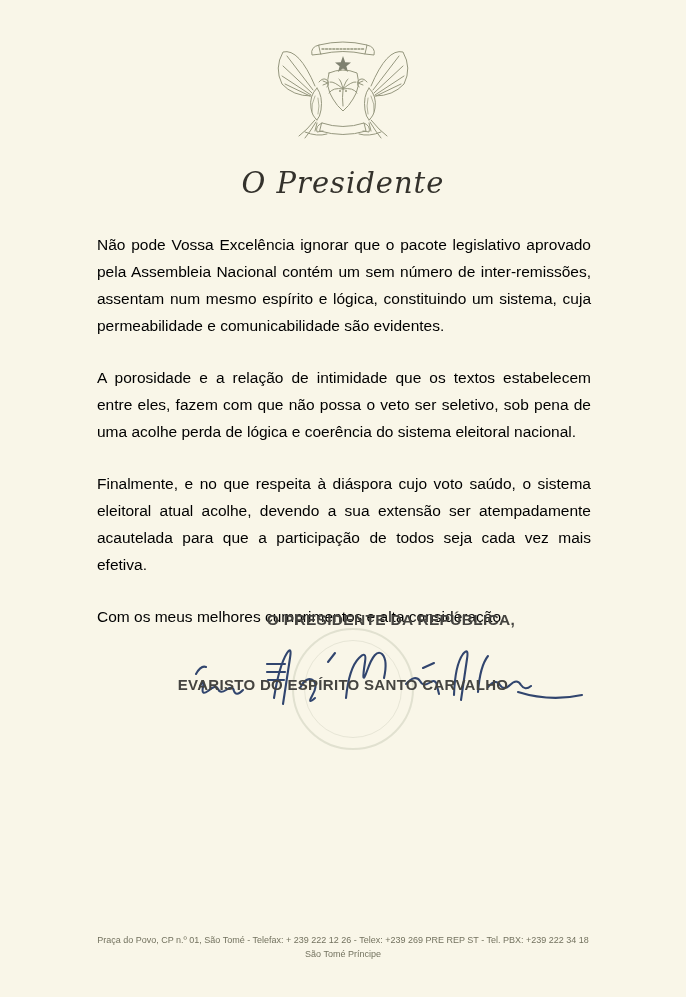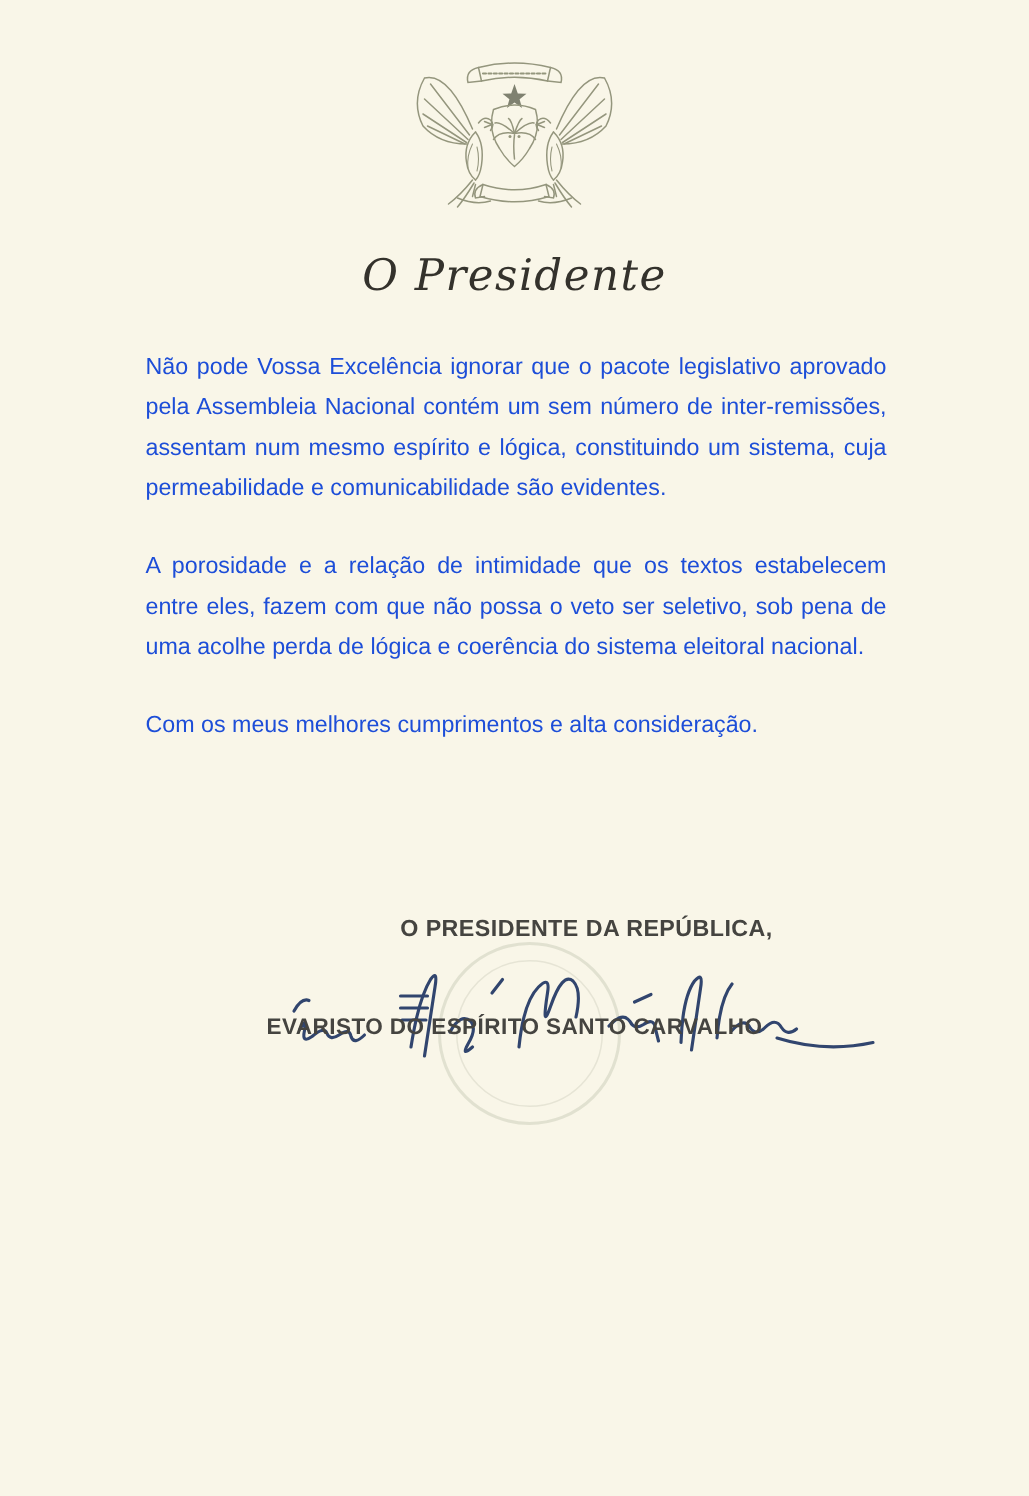--- a/index.html
+++ b/index.html
@@ -23,21 +23,21 @@
     font-family:"DejaVu Serif","Liberation Serif",serif;
     font-style:italic;
     font-size:29px;
     letter-spacing:1px;
     color:#34322c;
   }
   
   .letter-body{
     position:absolute;top:231px;left:97px;width:494px;
     font-size:15.5px;line-height:27px;
-    color:#1d4ed8;
+    color:#000000;
     text-align:justify;
   }
   .letter-body p{margin:0 0 25px 0;}
   .letter-body p:last-child{margin-bottom:12px;}
   
   .sign-role{
     position:absolute;top:611px;left:0;width:100%;
     text-align:center;
     font-size:15.5px;font-weight:bold;letter-spacing:.3px;
     color:#454440;
@@ -122,20 +122,21 @@
 
       <use href="#bird" xlink:href="#bird" transform="translate(160,0) scale(-1,1)"></use>
     </svg>
   </div>
 
   <div class="presidente-title">O Presidente</div>
 
   <div class="letter-body">
     <p>Não pode Vossa Excelência ignorar que o pacote legislativo aprovado pela Assembleia Nacional contém um sem número de inter-remissões, assentam num mesmo espírito e lógica, constituindo um sistema, cuja permeabilidade e comunicabilidade são evidentes.</p>
     <p>A porosidade e a relação de intimidade que os textos estabelecem entre eles, fazem com que não possa o veto ser seletivo, sob pena de uma acolhe perda de lógica e coerência do sistema eleitoral nacional.</p>
+    <p>Finalmente, e no que respeita à diáspora cujo voto saúdo, o sistema eleitoral atual acolhe, devendo a sua extensão ser atempadamente acautelada para que a participação de todos seja cada vez mais efetiva.</p>
     <p>Com os meus melhores cumprimentos e alta consideração.</p>
   </div>
 
   <div class="sign-role">O PRESIDENTE DA REPÚBLICA,</div>
 
   <div class="stamp">
     <div class="stamp-inner"></div>
   </div>
 
   <div class="signature">
@@ -153,14 +154,18 @@
       <path d="M235,26 l11,-5"></path>
       <path d="M266,53 q1,-30 9,-41 q6,-7 4,5 l-6,41"></path>
       <path d="M290,50 q2,-26 10,-36"></path>
       <path d="M300,45 q8,-9 12,-2 q4,6 10,0 q7,-7 11,0 q4,6 10,1"></path>
       <path d="M330,50 q32,10 64,3"></path>
     </svg>
   </div>
 
   <div class="sign-name">EVARISTO DO ESPÍRITO SANTO CARVALHO</div>
 
+  <div class="footer">
+    <div>Praça do Povo, CP n.º 01, São Tomé - Telefax: + 239 222 12 26 - Telex: +239 269 PRE REP ST - Tel. PBX: +239 222 34 18</div>
+    <div>São Tomé Príncipe</div>
+  </div>
 
 </div>
 
 </body></html>

